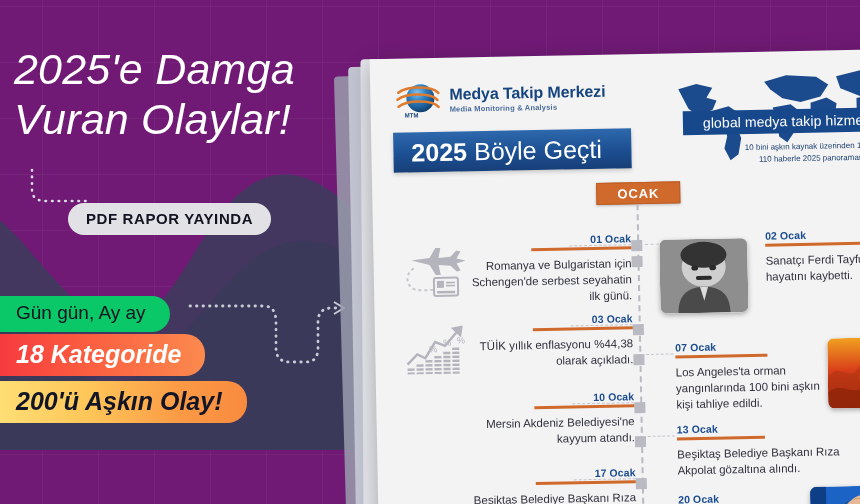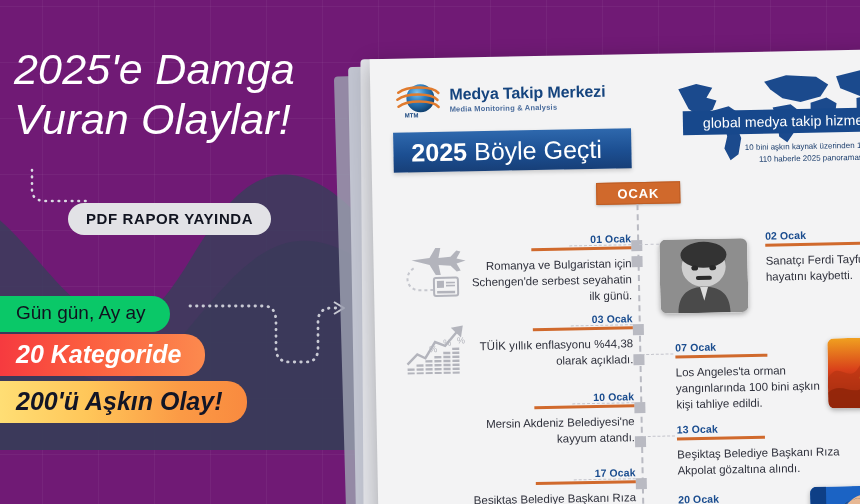--- a/index.html
+++ b/index.html
@@ -143,21 +143,21 @@
 
   <svg class="pdf-connector" viewBox="0 0 64 38">
     <path d="M4,2 L4,22 Q4,32 16,33 L62,33" fill="none" stroke="#d9dae2" stroke-width="2.6" stroke-linecap="round" stroke-dasharray="0.6 6"></path>
   </svg>
   <div class="pdf-badge">PDF RAPOR YAYINDA</div>
 
   <div class="pill pill-gun">
     <span>Gün gün, Ay ay</span>
   </div>
   <div class="pill pill-kat">
-    <span>20 Kategoride</span>
+    <span>18 Kategoride</span>
   </div>
   <div class="pill pill-olay">
     <span>200'ü Aşkın Olay!</span>
   </div>
 
   <svg class="arrow-connector" viewBox="0 0 160 90">
     <path d="M2,14 L76,14 Q88,14 88,30 L88,56 Q88,70 102,70 L118,70 Q130,70 130,56 L130,30 Q130,16 144,16 L152,16" fill="none" stroke="#c9cad4" stroke-width="2.8" stroke-linecap="round" stroke-dasharray="0.5 6"></path>
     <path d="M146,10 L156,16 L146,22" fill="none" stroke="#c9cad4" stroke-width="2" stroke-linejoin="round"></path>
   </svg>
 

